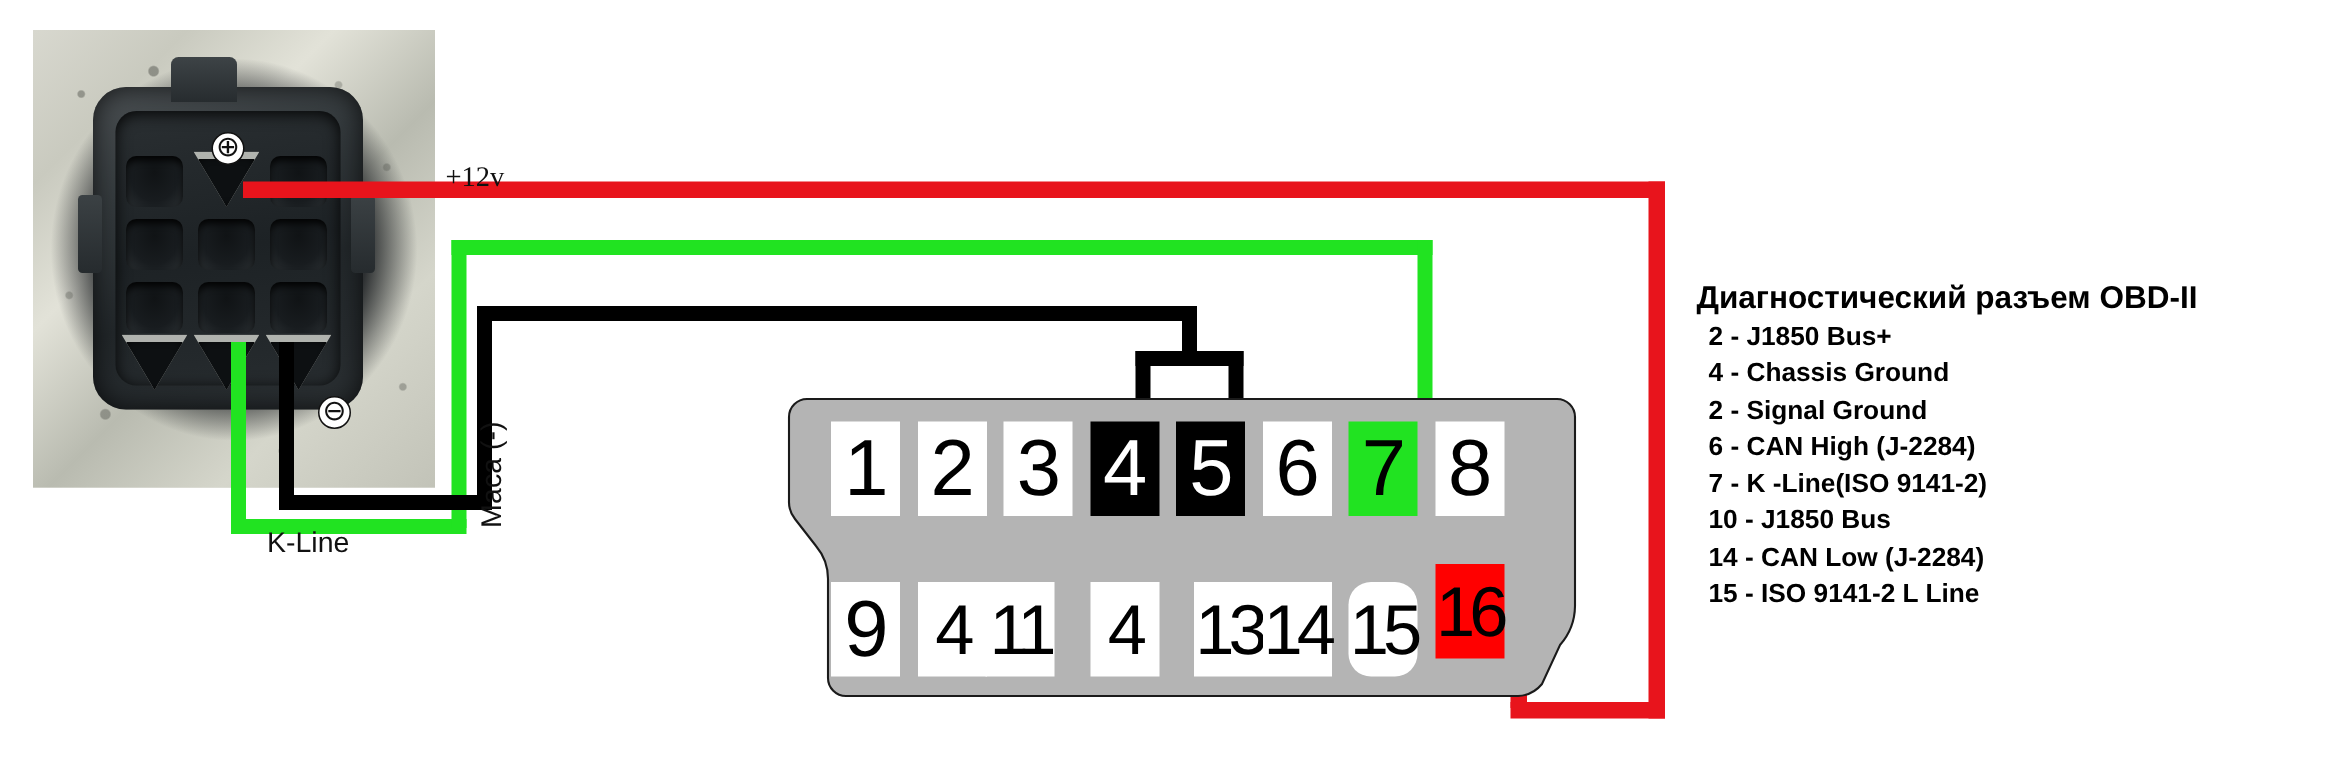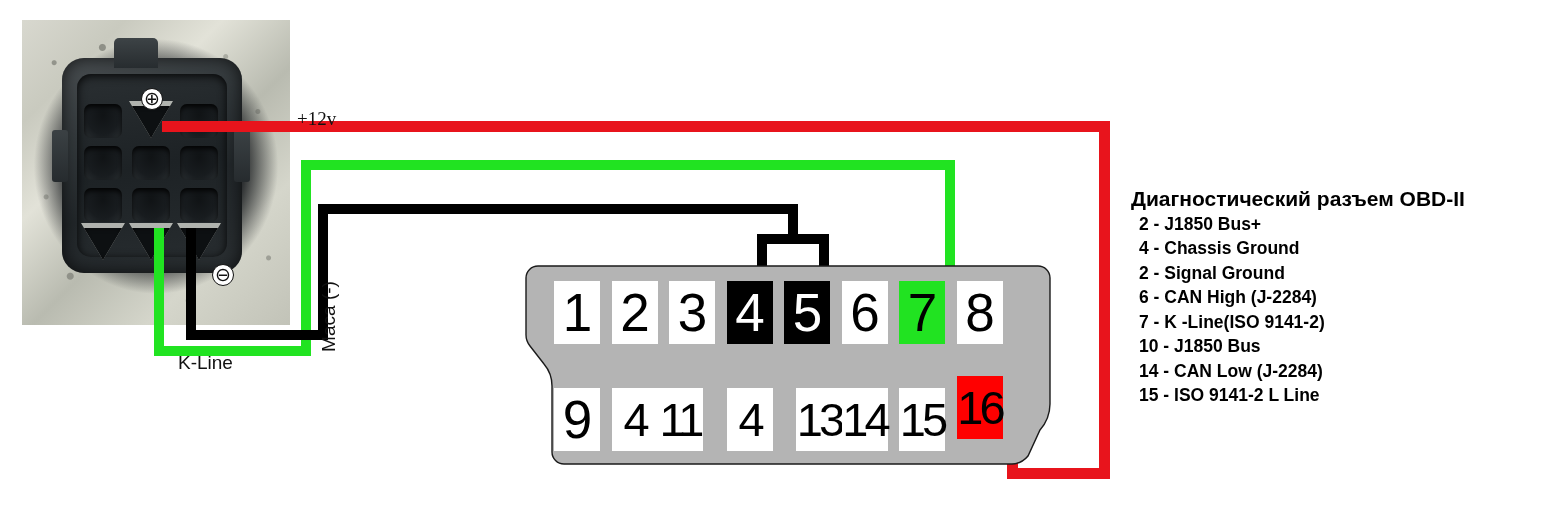--- a/index.html
+++ b/index.html
@@ -286,21 +286,21 @@
         <div class="pin green" style="left: 375px; top: 17px;">7</div>
         <div class="pin" style="left: 432.5px; top: 17px;">8</div>
       </div>
     <div id="pins-bottom">
         <div class="pin" style="left: 30px; top: 124px;">9</div>
         <div class="pin two" style="left: 87.5px; top: 124px;">4</div>
         <div class="pin two" style="left: 133px; top: 124px;">11</div>
         <div class="pin two" style="left: 202.5px; top: 124px;">4</div>
         <div class="pin two" style="left: 272px; top: 124px;">13</div>
         <div class="pin two" style="left: 317.5px; top: 124px;">14</div>
-        <div class="pin two" style="left: 375px; top: 124px;">15</div>
+        <div class="pin two" style="left: 375px; top: 124px; border-radius: 15px;">15</div>
         <div class="pin two red" style="left: 432.5px; top: 112px;">16</div>
       </div>
   </div>
 
   <div id="legend">
     <div id="legend-title">Диагностический разъем OBD-II</div>
     <div id="legend-rows">
         <div class="legend-row"> 2 - J1850 Bus+</div>
         <div class="legend-row"> 4 - Chassis Ground</div>
         <div class="legend-row"> 2 - Signal Ground</div>

